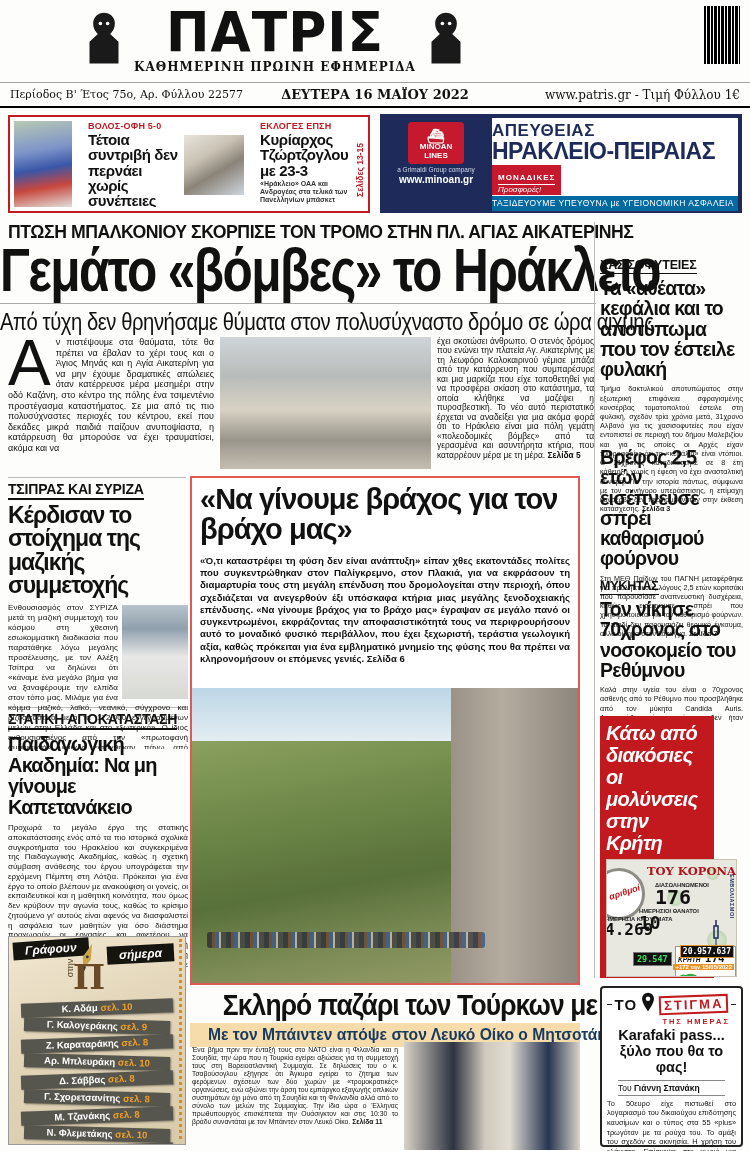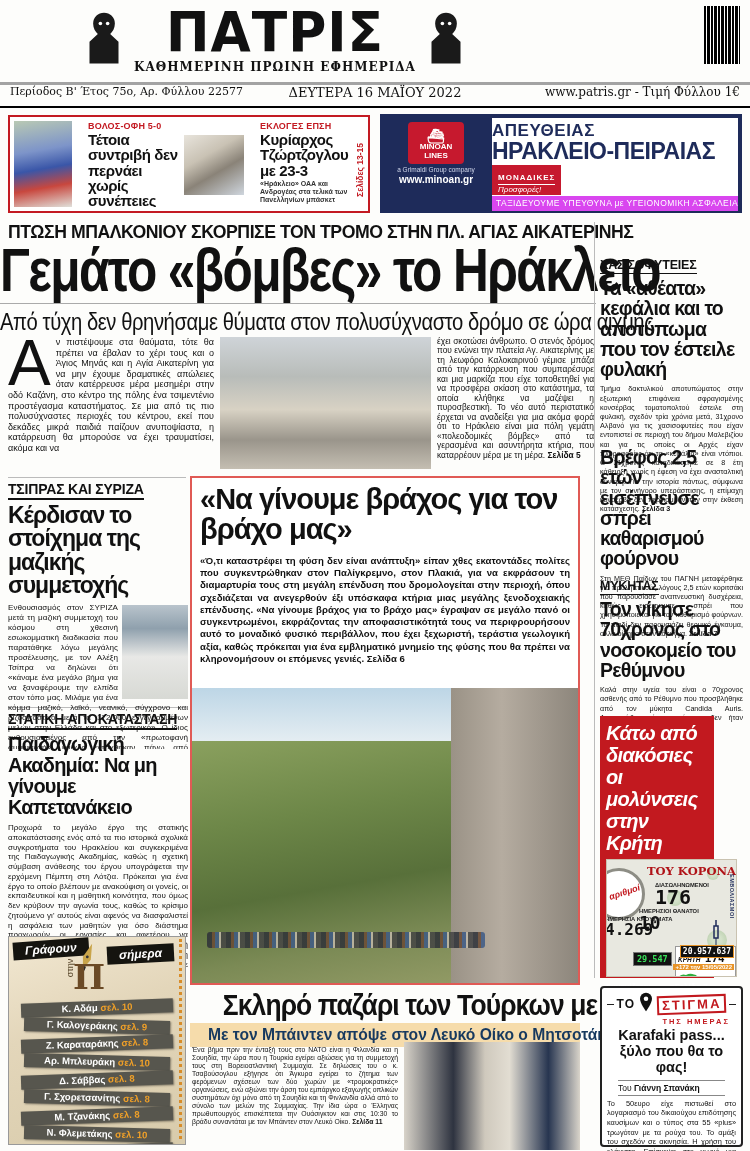--- a/index.html
+++ b/index.html
@@ -15,24 +15,24 @@
 
   
   .masthead { top:2px; left:60px; width:430px; height:76px; display:flex; align-items:center; justify-content:center; gap:8px; }
   .m-title-wrap { text-align:center; }
   .m-title { font-size:52px; font-weight:bold; letter-spacing:1px; line-height:1;
              font-family:"DejaVu Sans",sans-serif; transform:scaleY(1.05); }
   .m-tagline { font-family:"DejaVu Serif",serif; font-weight:bold; font-size:12px; letter-spacing:1px; margin-top:2px; }
   .portrait svg { width:44px; height:58px; }
   .barcode { top:6px; right:10px; width:36px; height:58px;
     background:repeating-linear-gradient(90deg,#000 0 2px,#fff 2px 3px,#000 3px 6px,#fff 6px 7px); }
-  .datebar { top:82px; left:0; width:750px; height:26px; border-top:3px solid #a3a3a3; border-bottom:2px solid #000;
-    display:flex; align-items:flex-start; font-family:"DejaVu Serif",serif; font-size:11px; padding:0 10px; }
+  .datebar { top:82px; left:0; width:750px; height:26px; border-top:1px solid #a3a3a3; border-bottom:2px solid #000;
+    display:flex; align-items:center; font-family:"DejaVu Serif",serif; font-size:11px; padding:0 10px; }
   .datebar .d-issue { flex:1; }
-  .datebar .d-date { flex:1; text-align:center; font-weight:normal; font-size:13px; }
+  .datebar .d-date { flex:1; text-align:center; font-weight:bold; font-size:13px; }
   .datebar .d-site { flex:1; text-align:right; font-size:12px; }
 
   
   .sportsbox { top:115px; left:8px; width:362px; height:98px; border:2px solid #c31a22; background:#fff;
     display:flex; padding:4px 2px 4px 4px; gap:4px; }
   .teaser { display:flex; gap:16px; flex:1; }
   .tz-photo1 { width:58px; height:86px; flex:none;
     background:linear-gradient(170deg,#b9c9b4 0%,#7d94c9 35%,#3a56a8 55%,#c8473e 75%,#e0e0da 100%); }
   .tz-photo2 { width:60px; height:60px; flex:none; margin-top:14px;
     background:linear-gradient(150deg,#e8e4dc 0%,#c9c2b4 35%,#8a8378 60%,#cfd6de 100%); }
@@ -52,21 +52,21 @@
   .mn-ship { font-size:14px; line-height:1; }
   .mn-company { font-size:6.5px; color:#cfd6ea; margin-top:2px; }
   .mn-url { font-size:10px; font-weight:bold; margin-top:1px; }
   .mn-right { flex:1; display:flex; flex-direction:column; }
   .mn-blue { flex:1; background:#ffffff; text-align:left; color:#1e2b5a; padding-top:4px; }
   .mn-line1 { font-size:17px; font-weight:bold; letter-spacing:0.5px; line-height:1.05; }
   .mn-line2 { font-size:23px; font-weight:bold; letter-spacing:-0.5px; line-height:1.0; }
   .mn-badge { display:inline-block; background:#c6192e; color:#fff; margin-top:2px; padding:1px 6px; }
   .mn-badge .b1 { font-size:8px; font-weight:bold; letter-spacing:1px; }
   .mn-badge .b2 { font-size:8px; font-style:italic; display:block; border-top:1px solid #fff; }
-  .mn-footer { height:15px; background:#d946ef; color:#fff; font-size:8.5px; text-align:right; line-height:15px; letter-spacing:0.4px; }
+  .mn-footer { height:15px; background:#0369a1; color:#fff; font-size:8.5px; text-align:left; line-height:15px; letter-spacing:0.4px; }
 
   
   .lead-kicker { top:221px; left:8px; width:585px; font-size:19px; font-weight:bold; letter-spacing:-0.5px; white-space:nowrap; }
   .lead-kicker span { display:inline-block; transform:scaleX(0.93); transform-origin:left; }
   .lead-head { top:241px; left:0px; width:596px; white-space:nowrap; }
   .lead-head span { display:inline-block; font-size:62px; font-weight:bold; letter-spacing:-2px; line-height:0.95;
     transform:scaleX(0.80); transform-origin:left; font-family:"Liberation Sans",sans-serif; }
   .lead-sub { top:303px; left:0px; width:596px; border-top:1px solid #aaa; padding-top:5px; white-space:nowrap; }
   .lead-sub span { display:inline-block; font-size:23px; transform:scaleX(0.88); transform-origin:left; letter-spacing:-0.5px; }
   .lead-col1 { top:337px; left:8px; width:206px; height:133px; font-size:9px; line-height:1.18; }
@@ -166,21 +166,21 @@
     font-size:8px; font-weight:bold; padding:1px 2px; border:1px solid #e89428; }
   .cv-plus { position:absolute; bottom:6px; right:2px; background:#e89428; color:#fff; font-size:6px; font-weight:bold; padding:0 2px; }
   .virus { position:absolute; border-radius:50%; background:radial-gradient(circle,#cfe0c4 30%,#b9d0ac 70%); opacity:0.8; }
   .cv-foot { margin-top:5px; font-size:8.4px; font-weight:bold; line-height:1.25; text-align:justify; }
   .cv-foot .pageref { float:right; }
 
   
   .stigma { top:986px; left:600px; width:143px; height:161px; border:2px solid #222; border-radius:4px; background:#fff; padding:4px 5px; }
   .st-top { display:flex; align-items:center; justify-content:center; gap:3px; }
   .st-rule { flex:1; height:1px; background:#222; }
-  .st-to { font-size:12px; font-weight:bold; letter-spacing:1px; }
+  .st-to { font-size:15px; font-weight:bold; letter-spacing:1px; }
   .st-stamp { border:2px solid #c2191f; color:#c2191f; font-weight:bold; font-size:13px; padding:0 3px; letter-spacing:2px; transform:rotate(-2deg); }
   .st-sub { text-align:right; color:#c2191f; font-size:7.5px; letter-spacing:2px; font-weight:bold; margin:1px 6px 2px 0; }
   .st-head { text-align:center; font-size:14.5px; font-weight:bold; line-height:1.1; }
   .st-byline { border-top:1px solid #888; border-bottom:1px solid #888; font-size:8.5px; padding:2px 0; margin:4px 11px 3px; }
   .st-body { font-size:7.4px; line-height:1.3; text-align:justify; }
 
   .hairline-left { top:477px; left:8px; width:178px; height:1px; background:#bbb; }
   .hairline-left2 { top:707px; left:8px; width:178px; height:1px; background:#bbb; }
   .bottom-rule-mid { top:984px; left:190px; width:390px; height:1px; background:#ccc; }
 </style>

